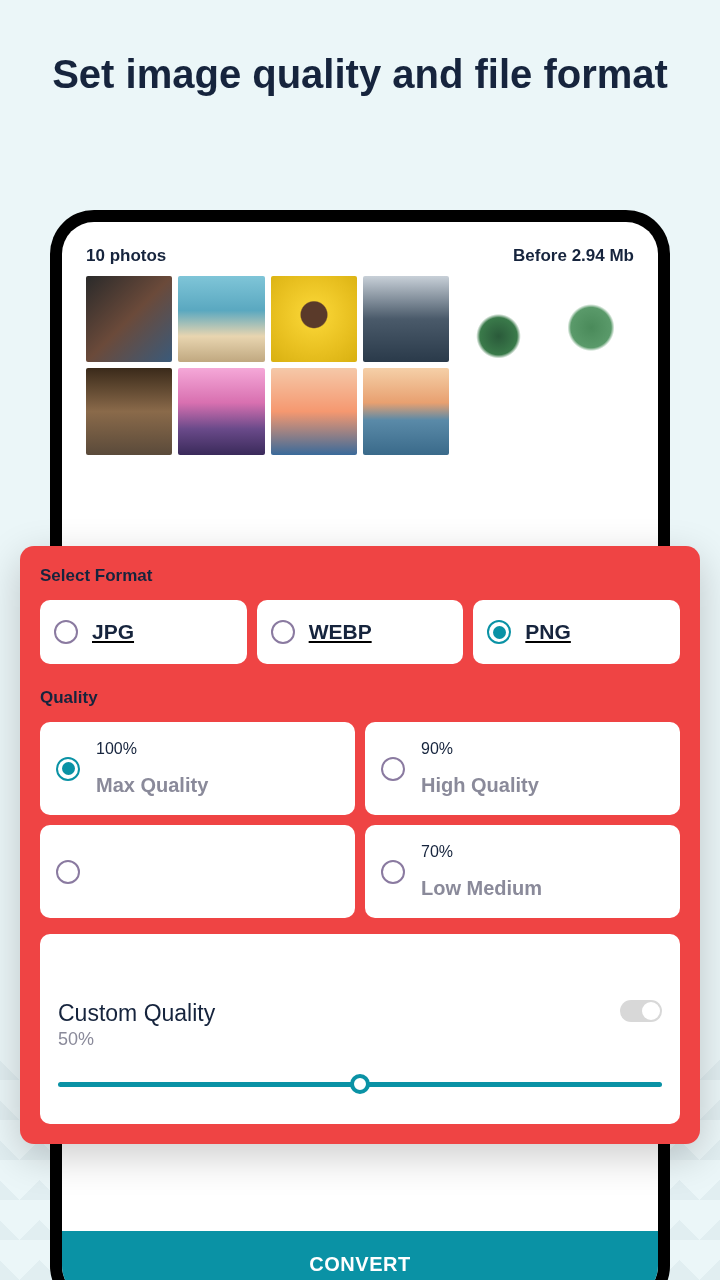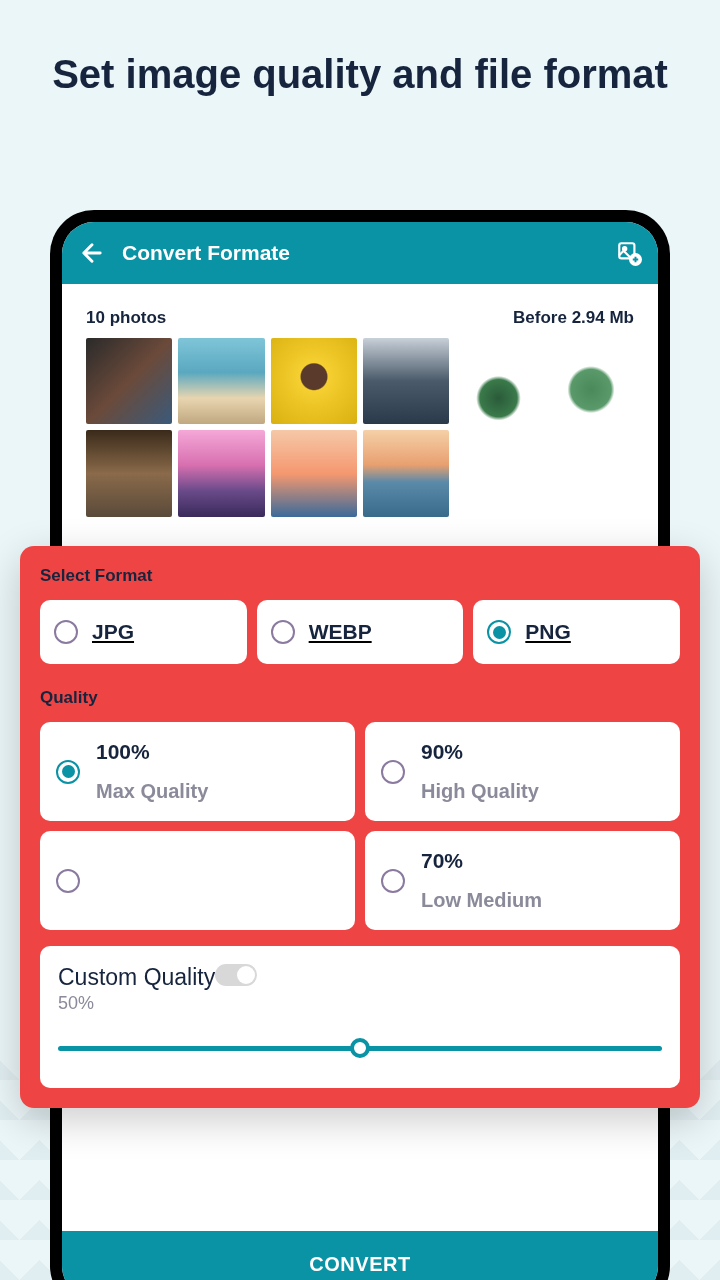--- a/index.html
+++ b/index.html
@@ -39,25 +39,25 @@
 
 .format-row { display: grid; grid-template-columns: repeat(3, 1fr); gap: 10px; margin-bottom: 24px; }
 .format-option { background: #fff; border-radius: 10px; padding: 20px 14px; display: flex; align-items: flex-start; gap: 14px; text-decoration: underline; }
 .radio { width: 24px; height: 24px; border: 2.5px solid #8a7aa0; border-radius: 50%; flex-shrink: 0; position: relative; }
 .radio.selected { border-color: #0a92a5; }
 .radio.selected::after { content: ''; position: absolute; inset: 3.5px; background: #0a92a5; border-radius: 50%; }
 .format-label { font-weight: 700; font-size: 21px; color: #16243d; }
 
 .quality-grid { display: grid; grid-template-columns: repeat(2, 1fr); gap: 10px; margin-bottom: 16px; }
 .quality-option { background: #fff; border-radius: 10px; padding: 18px 16px; display: flex; align-items: center; gap: 16px; }
-.quality-text .pct { font-weight: 700; font-size: 21px; color: #16243d; }
+.quality-text .pct { font-weight: 400; font-size: 16px; color: #16243d; }
 .quality-text .desc { color: #8a8a9a; font-size: 20px; margin-top: 16px; font-weight: bold; }
 
 .custom-card { background: #fff; border-radius: 10px; padding: 18px 18px 30px; position: relative; }
-.custom-header { display: flex; justify-content: flex-start; align-items: flex-start; }
+.custom-header { display: flex; justify-content: space-between; align-items: flex-start; margin-top: 48px; }
 .custom-title { font-size: 23px; color: #16243d; font-weight: 500; }
 .custom-pct { color: #8a8a9a; font-size: 18px; margin-top: 2px; }
 .toggle { width: 42px; height: 22px; background: #d8d8d8; border-radius: 11px; position: relative; }
 .toggle::after { content: ''; position: absolute; right: 2px; top: 2px; width: 18px; height: 18px; background: #fff; border-radius: 50%; }
 .slider { margin-top: 24px; position: relative; height: 20px; }
 .slider-track { position: absolute; left: 0; right: 0; top: 8px; height: 5px; background: #0a92a5; border-radius: 3px; }
 .slider-thumb { position: absolute; left: 50%; top: 0; width: 20px; height: 20px; background: #fff; border: 4px solid #0a92a5; border-radius: 50%; transform: translateX(-50%); }
 
 .bg-pattern { position: absolute; left: 0; right: 0; bottom: 0; height: 240px; background-image:
   linear-gradient(45deg, #d8e8ec 25%, transparent 25%),
@@ -66,33 +66,20 @@
 </style>
 </head>
 <body>
 
 <div class="bg-pattern"></div>
 
 <div class="hero-title">Set image quality and file format</div>
 
 <div class="phone-frame">
   <div class="phone-screen">
-    <div class="app-bar">
-      <svg class="back-arrow" viewBox="0 0 24 24" fill="none" stroke="#fff" stroke-width="2.5" stroke-linecap="round" stroke-linejoin="round">
-          <path d="M19 12H5M12 19l-7-7 7-7"></path>
-        </svg>
-      <div class="app-title">Convert Formate</div>
-      <svg class="add-image-icon" viewBox="0 0 24 24" fill="none" stroke="#fff" stroke-width="2">
-          <rect x="3" y="3" width="14" height="14" rx="2"></rect>
-          <circle cx="8" cy="8" r="1.5" fill="#fff"></circle>
-          <path d="M3 14l4-4 6 6"></path>
-          <circle cx="18" cy="18" r="5" fill="#fff"></circle>
-          <path d="M18 15.5v5M15.5 18h5" stroke="#0a92a5" stroke-width="1.8"></path>
-        </svg>
-    </div>
 
     <div class="content">
       <div class="status-row">
         <span>10 photos</span>
         <span>Before 2.94 Mb</span>
       </div>
       <div class="thumb-grid">
         <div class="thumb t1"></div>
         <div class="thumb t2"></div>
         <div class="thumb t3"></div>

